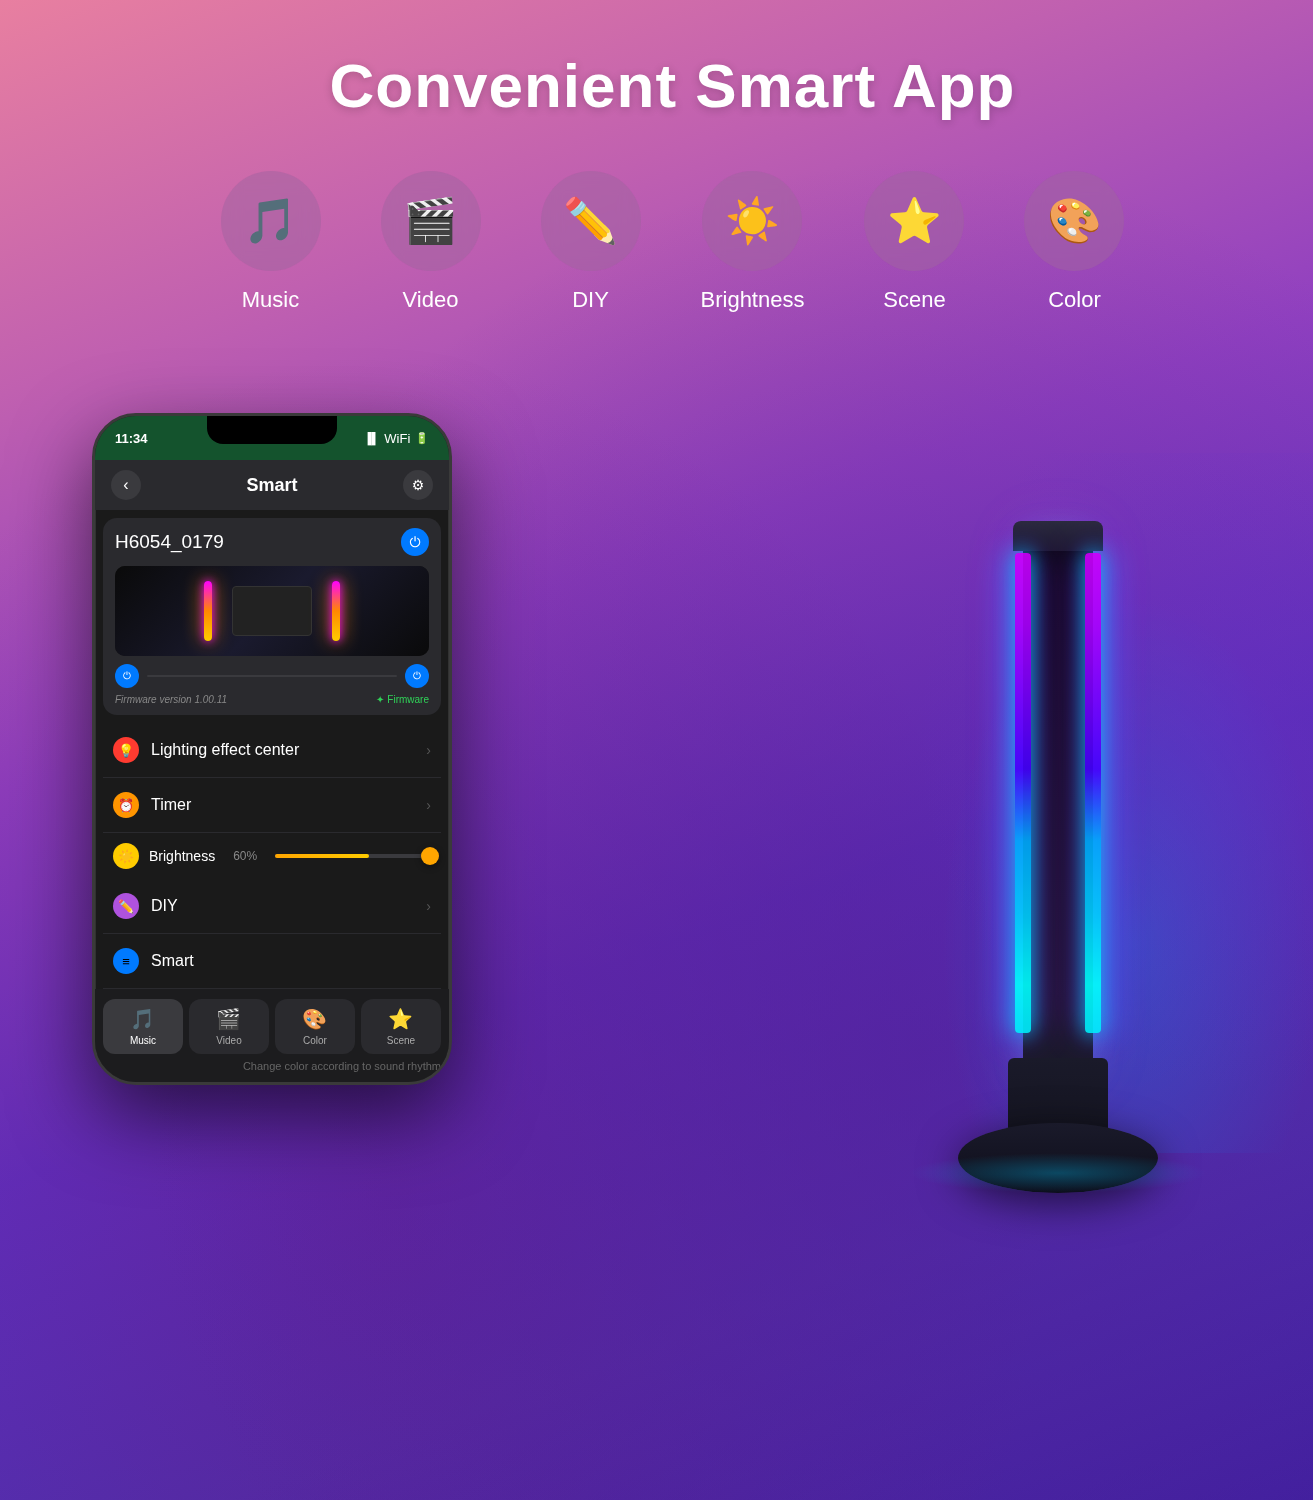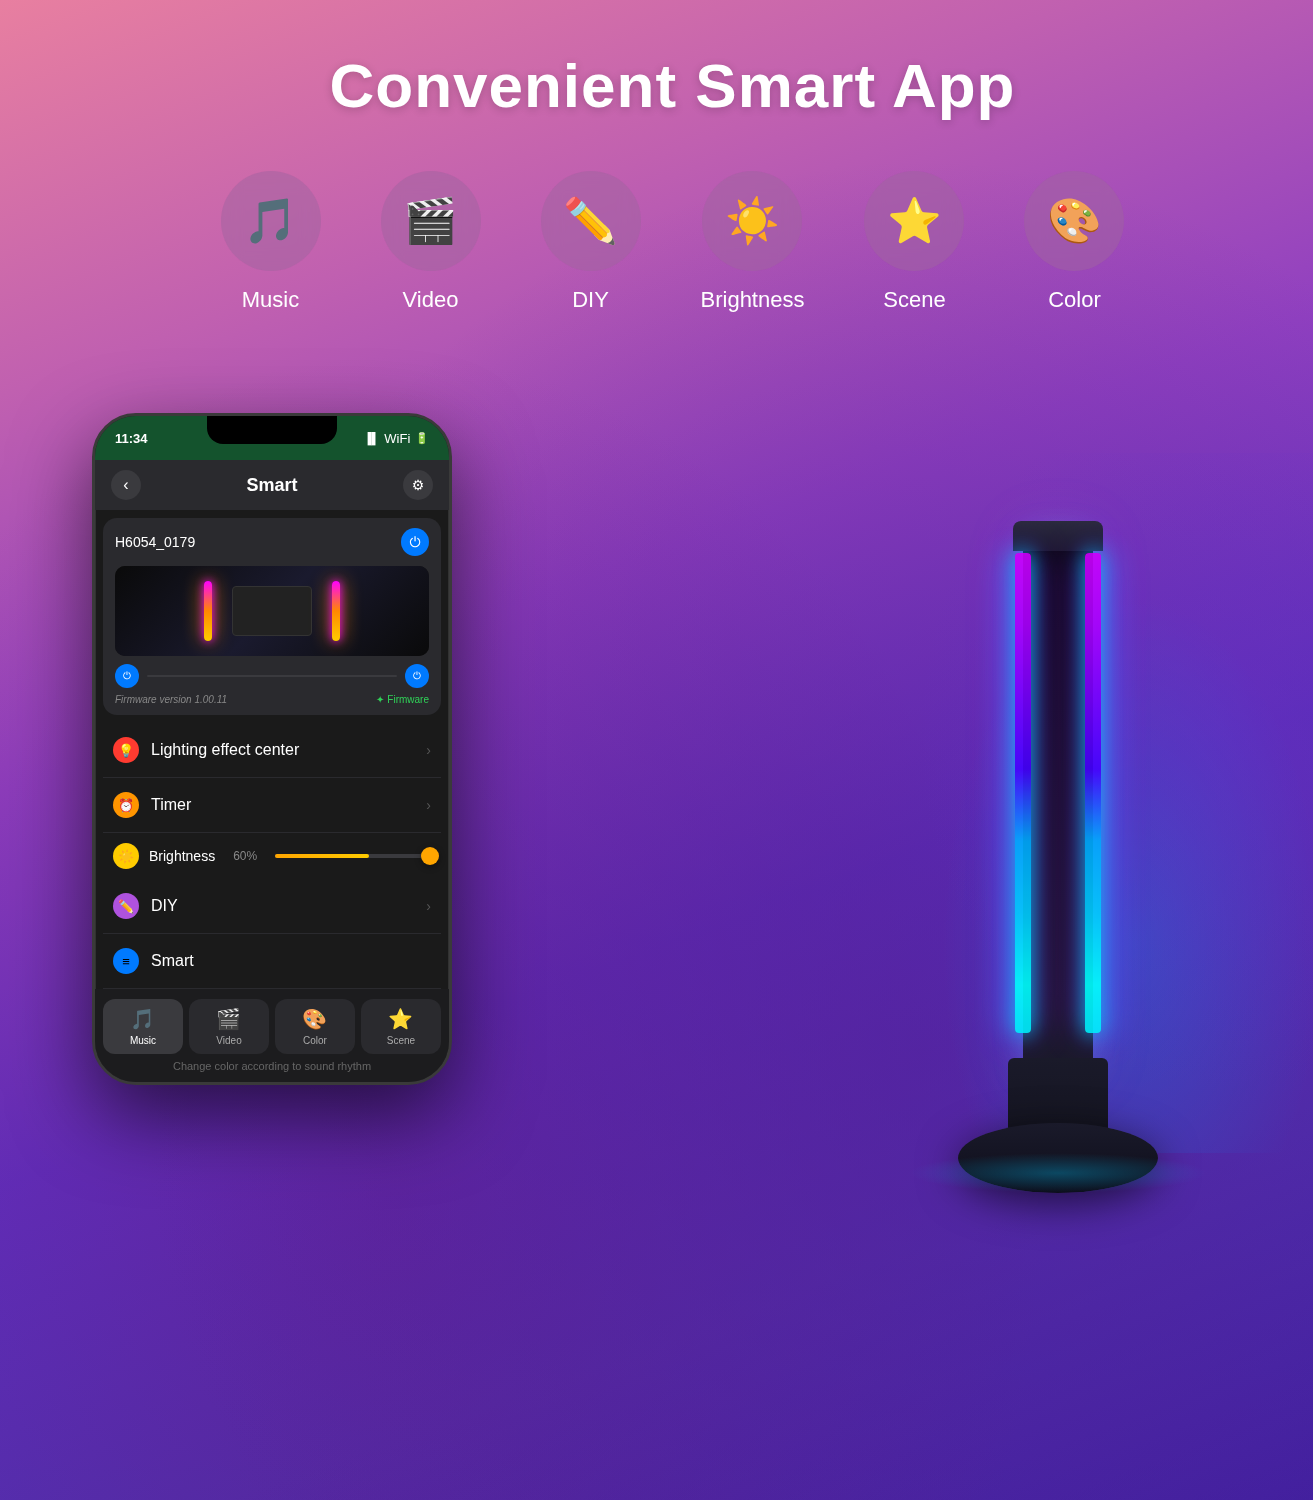--- a/index.html
+++ b/index.html
@@ -195,21 +195,21 @@
 
     .device-header {
       display: flex;
       align-items: center;
       justify-content: space-between;
       margin-bottom: 10px;
     }
 
     .device-name {
       color: white;
-      font-size: 14px;
+      font-size: 19px;
       font-weight: 500;
       text-align: right;
     }
 
     .power-btn {
       width: 28px;
       height: 28px;
       border-radius: 50%;
       background: #007aff;
       display: flex;
@@ -440,21 +440,21 @@
     .tab-label {
       font-size: 10px;
       color: #aaa;
     }
 
     .tab-btn.active .tab-label {
       color: white;
     }
 
     .bottom-caption {
-      text-align: center;
+      text-align: right;
       color: #666;
       font-size: 11px;
       padding: 6px 0 4px;
     }
 
     
     .lamp-container {
       position: absolute;
       right: 80px;
       top: 60px;

